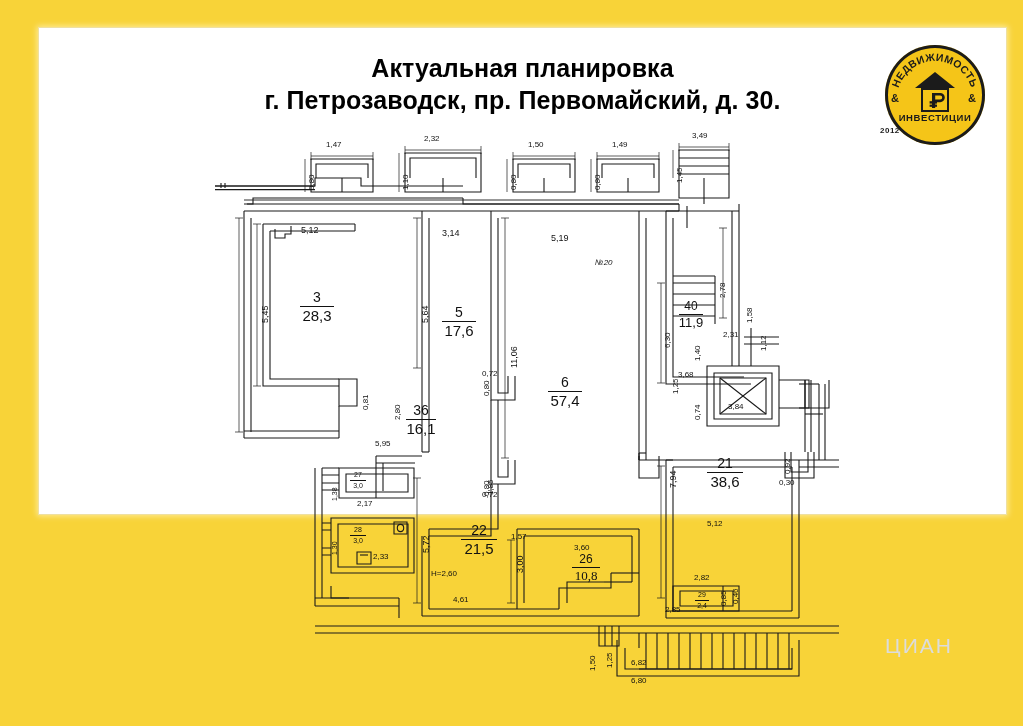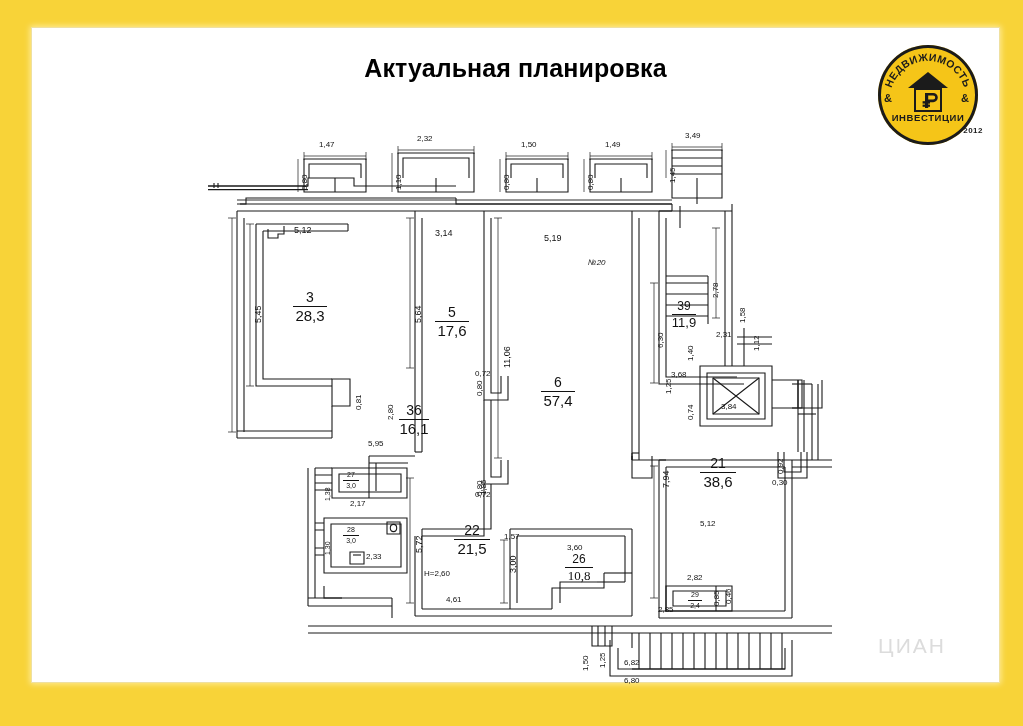--- a/index.html
+++ b/index.html
@@ -5,22 +5,22 @@
 <style>
   html,body{margin:0;padding:0;}
   body{
     width:1023px;height:726px;
     background:#F8D338;
     font-family:"Liberation Sans", sans-serif;
     overflow:hidden;
   }
   #frame{
     position:absolute;
-    left:32px; top:28px;
-    width:967px; height:654px;
+    left:39px; top:28px;
+    width:967px; height:486px;
     background:#ffffff;
     box-shadow:0 0 0 1px #efe0a0, 0 0 6px 2px rgba(255,240,170,.9);
   }
   #title{
     position:absolute; left:0; top:24px; width:100%;
     text-align:center; color:#000;
     font-size:25px; line-height:32px; font-weight:700;
     letter-spacing:.1px;
     font-family:"Liberation Sans", sans-serif;
   }
@@ -42,21 +42,21 @@
   #logo .amp{
     position:absolute; font-size:11px; font-weight:700; color:#1b1b1b;
   }
   #logo .amp.l{left:11px; top:52px;}
   #logo .amp.r{left:88px; top:52px;}
   #logo .bot{
     position:absolute; left:0; top:72px; width:110px; text-align:center;
     font-size:9.5px; font-weight:700; color:#1b1b1b; letter-spacing:.6px;
   }
   #logo .yr{
-    position:absolute; left:0; top:86px; width:110px; text-align:right;
+    position:absolute; left:0; top:86px; width:110px; text-align:left;
     font-size:8px; font-weight:700; color:#1b1b1b; letter-spacing:.5px;
   }
 
   
   #plan{position:absolute; left:0; top:0; width:967px; height:670px;}
   #plan svg{position:absolute;left:0;top:0;}
 
   
   .room{
     position:absolute;
@@ -83,20 +83,21 @@
     position:absolute; font-style:italic; font-size:8px; color:#111;
   }
 </style>
 </head>
 <body style="background: rgb(248, 211, 56);">
 
 <div id="frame" style="background: rgb(255, 255, 255);">
 
   <div id="title">
     <span>Актуальная планировка</span>
+    <span class="l2">г. Петрозаводск, пр. Первомайский, д. 30.</span>
   </div>
 
   <div id="logo">
     <div class="disc" style="background: rgb(245, 197, 24);"></div>
     <div class="ring-text">
       <svg width="100" height="100" viewBox="0 0 100 100">
         <defs>
           <path id="arcp" d="M 12,54 A 38,38 0 0 1 88,54"></path>
         </defs>
         <text font-family="Liberation Sans, sans-serif" font-size="10.5" font-weight="bold" fill="#1b1b1b" letter-spacing="0.4">
@@ -373,21 +374,21 @@
       <span class="area">57,4</span>
     </div>
 
     <div class="room" style="left:358px; top:375px; width:48px;">
       <span class="num">36</span>
       <span class="bar" style="width:30px;"></span>
       <span class="area">16,1</span>
     </div>
 
     <div class="room sm" style="left:634px; top:272px; width:36px;">
-      <span class="num" style="font-size:12px;line-height:12px;">39</span>
+      <span class="num" style="font-size:12px;line-height:12px;">40</span>
       <span class="bar" style="width:24px;"></span>
       <span class="area" style="font-size:13px;line-height:13px;">11,9</span>
     </div>
 
     <div class="room" style="left:656px; top:428px; width:60px;">
       <span class="num">21</span>
       <span class="bar" style="width:36px;"></span>
       <span class="area">38,6</span>
     </div>
 

